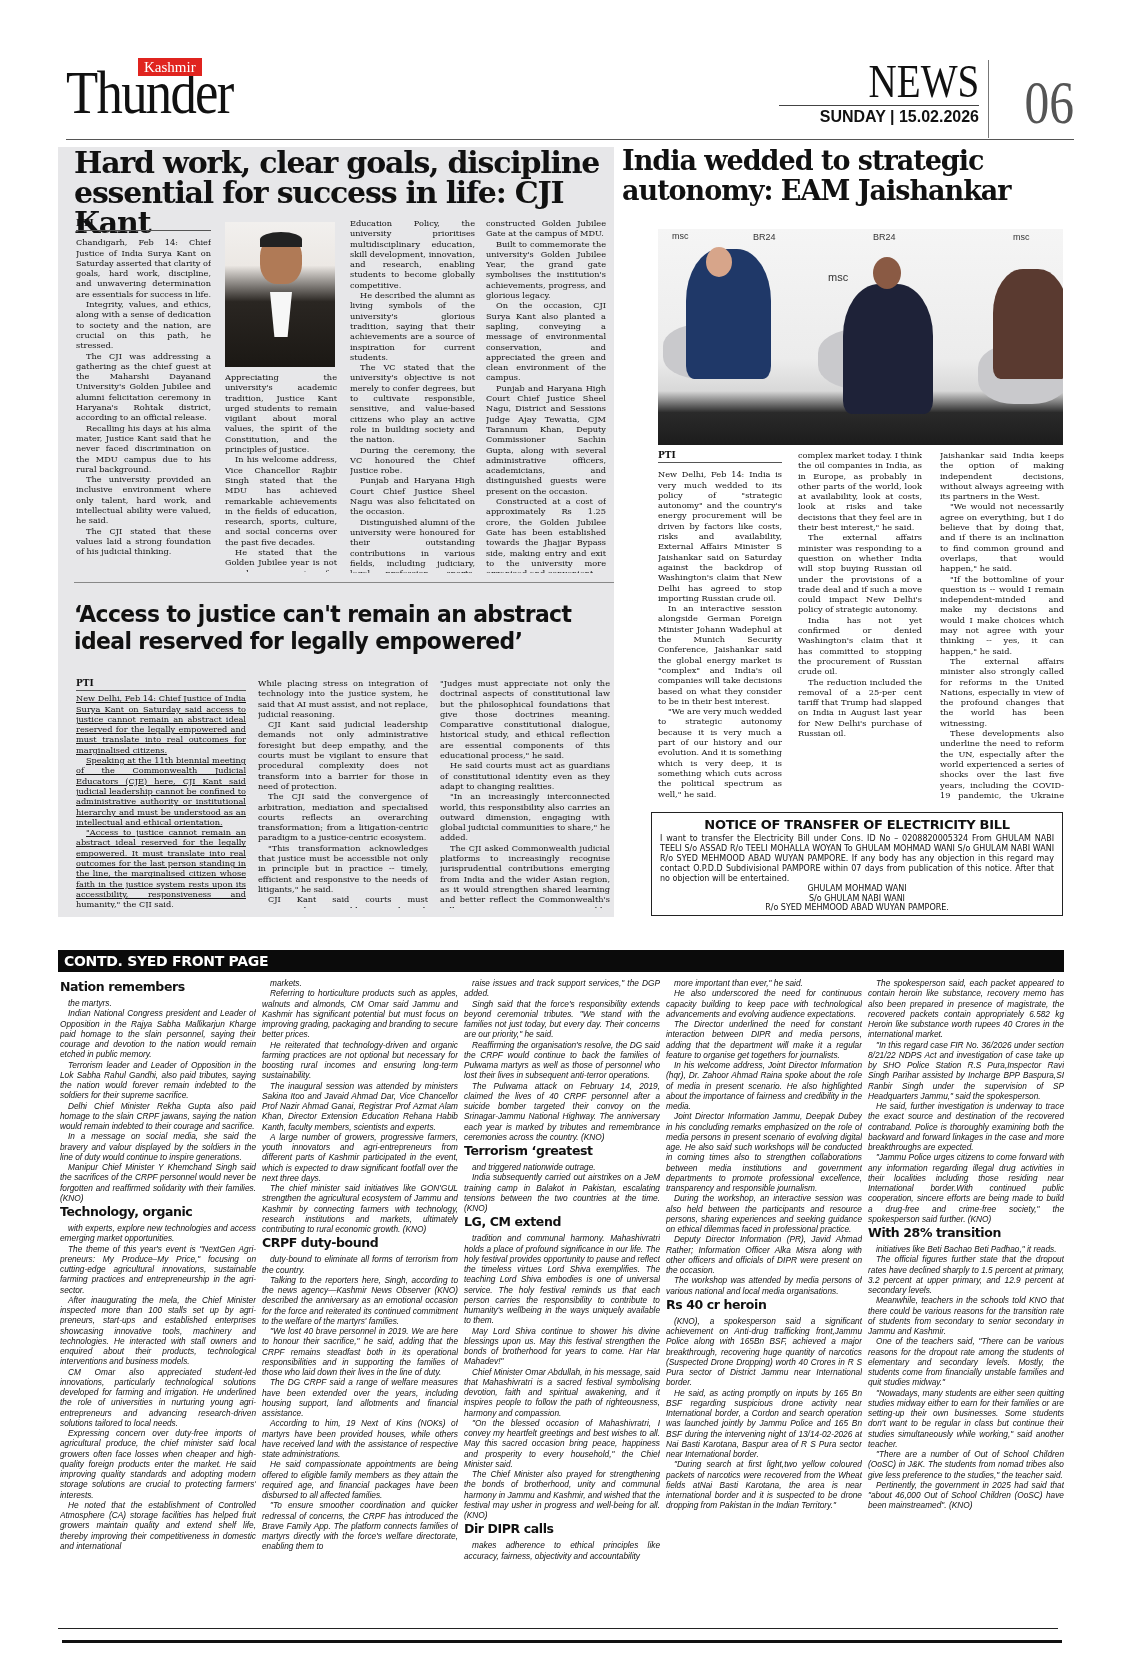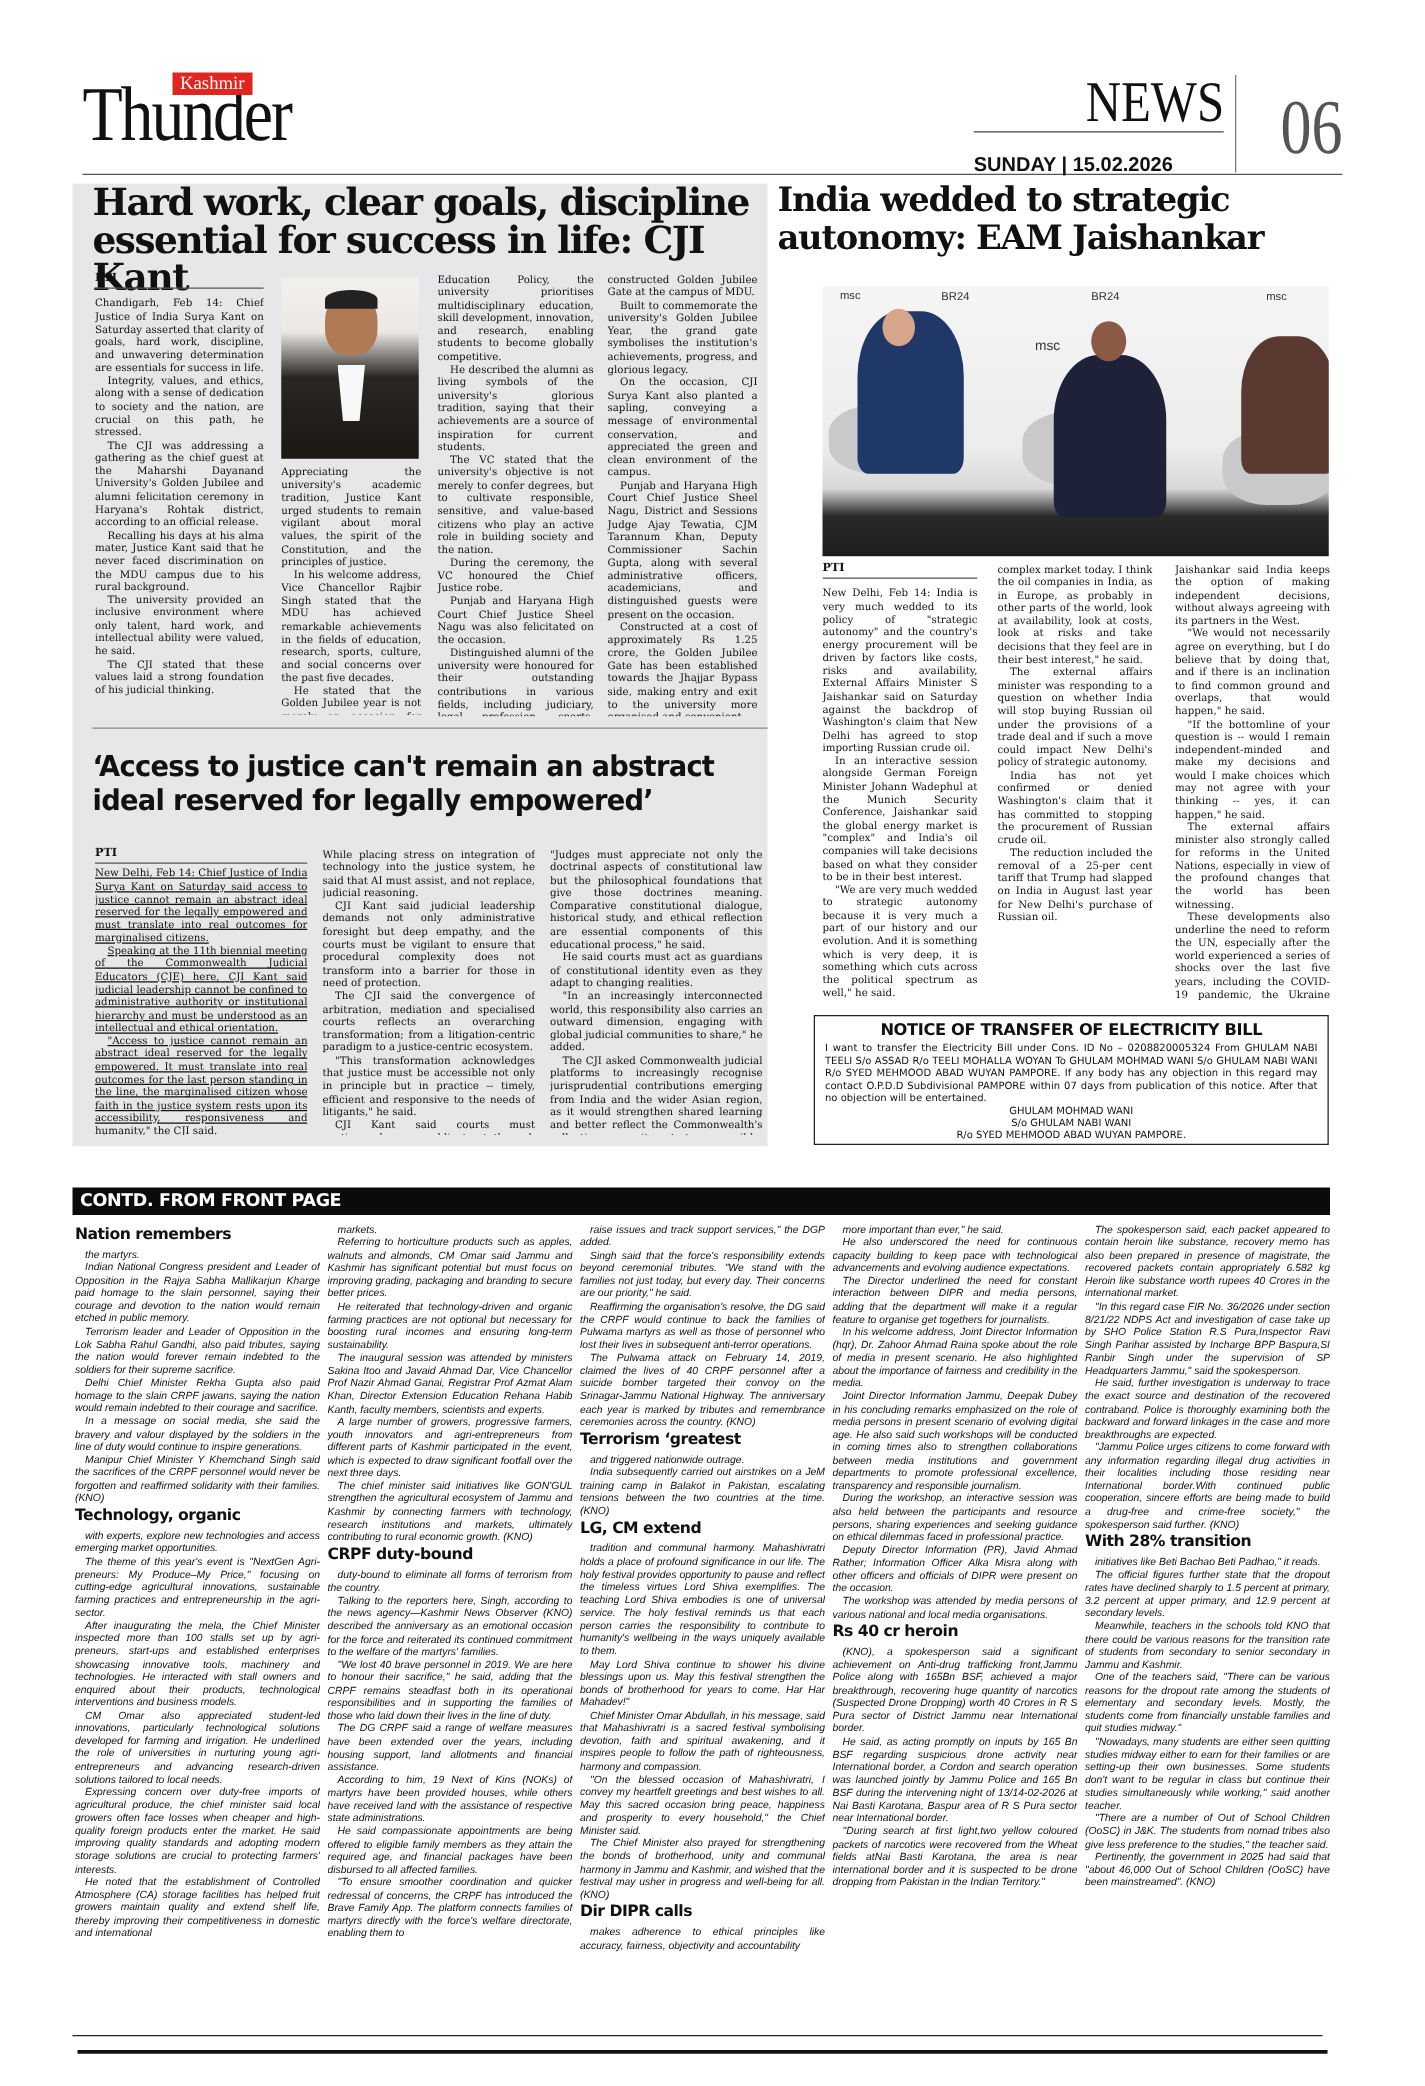--- a/index.html
+++ b/index.html
@@ -2,21 +2,21 @@
 <html><head>
 <meta charset="utf-8">
 <style>
   * { box-sizing: border-box; margin: 0; padding: 0; }
   body { width: 1140px; height: 1669px; background: #fff; font-family: "DejaVu Serif", serif; color: #111; position: relative; overflow: hidden; }
   .masthead { position: absolute; left: 66px; top: 55px; width: 1008px; height: 85px; border-bottom: 1.5px solid #555; }
   .logo { position: absolute; left: 0; top: 0; }
   .logo-kashmir { position: absolute; left: 72px; top: 3px; background: #e0241f; color: #fff; font-family: "Liberation Serif", serif; font-size: 15px; padding: 0 6px; line-height: 18px; z-index: 2; }
   .logo-thunder { position: absolute; left: 0; top: 2px; font-family: "Liberation Serif", serif; font-size: 62px; line-height: 70px; letter-spacing: -2px; transform: scaleX(0.85); transform-origin: left; white-space: nowrap; }
   .news-word { position: absolute; right: 95px; top: 5px; font-family: "Liberation Serif", serif; font-size: 46px; line-height: 44px; transform: scaleX(0.85); transform-origin: right; }
-  .date-line { position: absolute; right: 95px; top: 50px; width: 200px; border-top: 1px solid #444; padding-top: 18px; font-family: "Liberation Sans", sans-serif; font-size: 16px; font-weight: bold; text-align: left; }
+  .date-line { position: absolute; right: 95px; top: 50px; width: 200px; border-top: 1px solid #444; padding-top: 2px; font-family: "Liberation Sans", sans-serif; font-size: 16px; font-weight: bold; text-align: right; }
   .page-sep { position: absolute; right: 85px; top: 5px; height: 78px; border-left: 1px solid #777; }
   .page-num { position: absolute; right: 0; top: 12px; font-family: "Liberation Serif", serif; font-size: 62px; color: #555; line-height: 70px; transform: scaleX(0.8); transform-origin: right; }
 
   .gray-box { position: absolute; left: 58px; top: 147px; width: 556px; height: 770px; background: #e7e7e9; }
   .lead-title { position: absolute; left: 74px; top: 148px; width: 540px; font-family: "DejaVu Serif", serif; font-weight: bold; font-size: 30px; line-height: 30px; letter-spacing: -1.2px; }
   .byline { font-family: "DejaVu Serif", serif; font-weight: bold; font-size: 9px; border-bottom: 1px solid #555; padding-bottom: 2px; }
   .col { position: absolute; font-family: "DejaVu Serif", serif; font-size: 8.2px; line-height: 10.3px; text-align: justify; overflow: hidden; }
   .col p { text-indent: 10px; }
   .col p.first { text-indent: 0; }
   .photo-cji { position: absolute; left: 225px; top: 222px; width: 110px; height: 145px; background: linear-gradient(180deg,#f2f0ee 0%, #ece8e4 30%, #2a2622 55%, #1b1814 100%); overflow: hidden; }
@@ -181,21 +181,21 @@
   </div>
 
 <div class="notice">
   <div class="notice-title">NOTICE OF TRANSFER OF ELECTRICITY BILL</div>
   <div class="notice-body">I want to transfer the Electricity Bill under Cons. ID No – 0208820005324 From GHULAM NABI TEELI S/o ASSAD R/o TEELI MOHALLA WOYAN To GHULAM MOHMAD WANI S/o GHULAM NABI WANI R/o SYED MEHMOOD ABAD WUYAN PAMPORE. If any body has any objection in this regard may contact O.P.D.D Subdivisional PAMPORE within 07 days from publication of this notice. After that no objection will be entertained.</div>
   <div class="notice-sign">GHULAM MOHMAD WANI</div>
   <div class="notice-sign">S/o GHULAM NABI WANI</div>
   <div class="notice-sign">R/o SYED MEHMOOD ABAD WUYAN PAMPORE.</div>
 </div>
 
-<div class="contd-bar">CONTD. FROM FRONT PAGE</div>
+<div class="contd-bar">CONTD. SYED FRONT PAGE</div>
 <div class="lcol" style="left:60px; height:650px;">
     <h3>Nation remembers</h3>
     <p>the martyrs.</p>
     <p>Indian National Congress president and Leader of Opposition in the Rajya Sabha Mallikarjun Kharge paid homage to the slain personnel, saying their courage and devotion to the nation would remain etched in public memory.</p>
     <p>Terrorism leader and Leader of Opposition in the Lok Sabha Rahul Gandhi, also paid tributes, saying the nation would forever remain indebted to the soldiers for their supreme sacrifice.</p>
     <p>Delhi Chief Minister Rekha Gupta also paid homage to the slain CRPF jawans, saying the nation would remain indebted to their courage and sacrifice.</p>
     <p>In a message on social media, she said the bravery and valour displayed by the soldiers in the line of duty would continue to inspire generations.</p>
     <p>Manipur Chief Minister Y Khemchand Singh said the sacrifices of the CRPF personnel would never be forgotten and reaffirmed solidarity with their families. (KNO)</p>
     <h3>Technology, organic</h3>
     <p>with experts, explore new technologies and access emerging market opportunities.</p>

